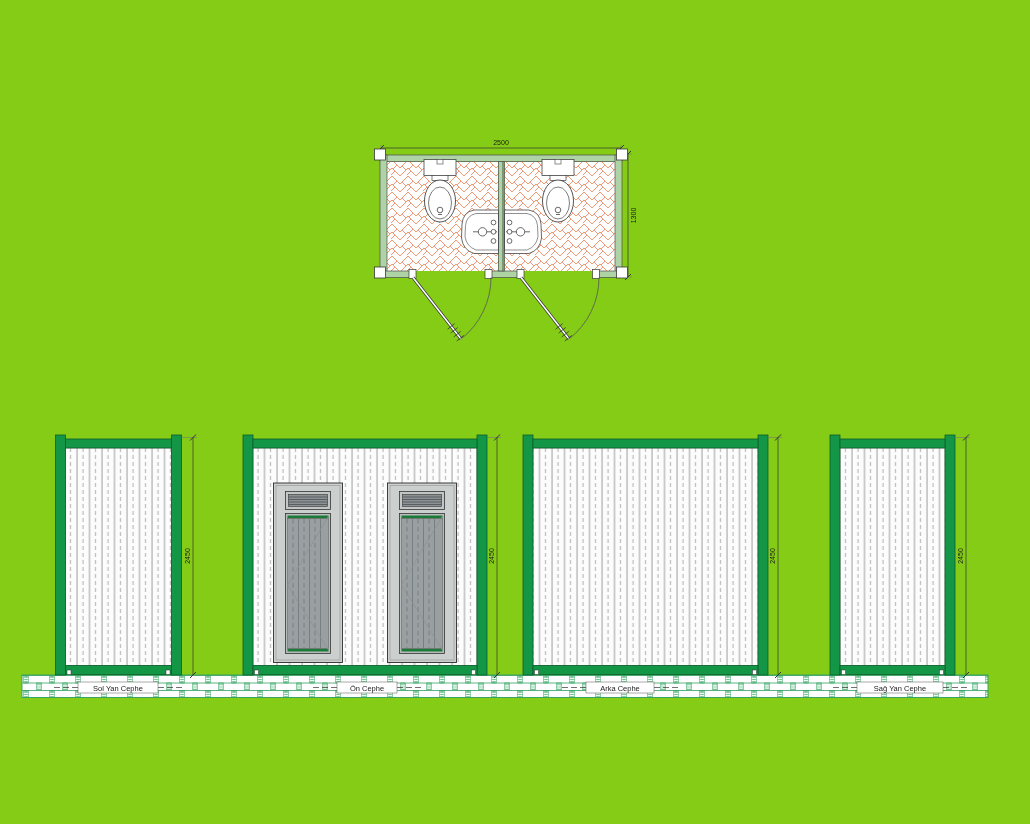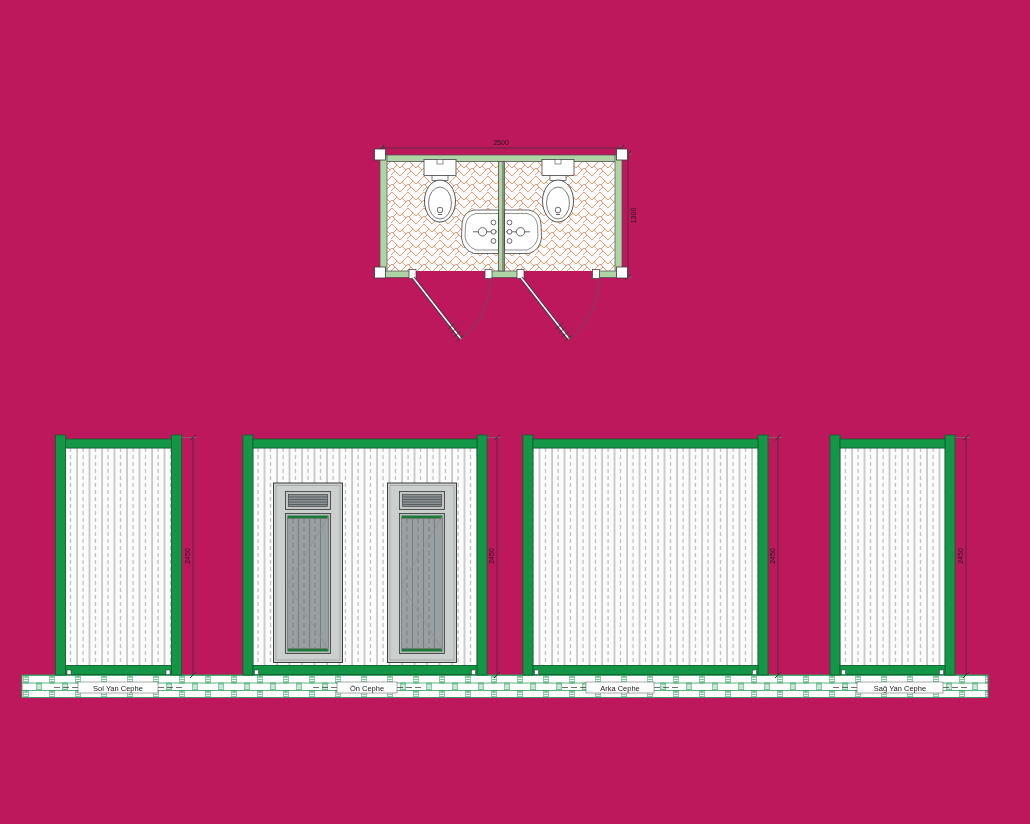--- a/index.html
+++ b/index.html
@@ -1,16 +1,16 @@
 <!DOCTYPE html>
 <html><head>
 <meta charset="utf-8">
 <style>
   html,body{margin:0;padding:0;background:#ffffff;}
-  .canvas{position:relative;width:1030px;height:824px;background:#be185d;overflow:hidden;}
+  .canvas{position:relative;width:1030px;height:824px;background:#84cc16;overflow:hidden;}
   svg{display:block;}
   text{font-family:"Liberation Sans", sans-serif;fill:#1a1a1a;}
   .dim-text{font-size:7px;}
   .label-text{font-size:7.5px;}
 </style>
 </head>
 <body>
 
 <div class="canvas">
 <svg width="1030" height="824" viewBox="0 0 1030 824">

